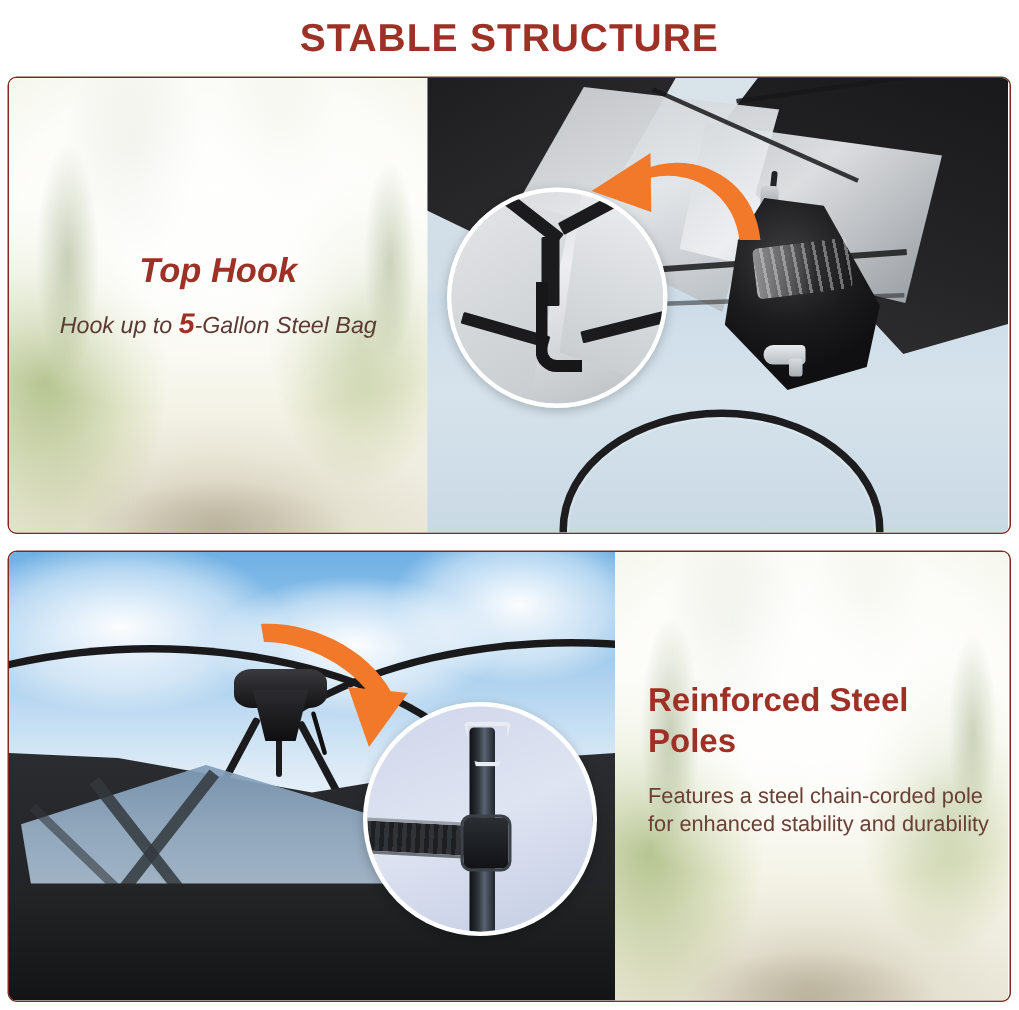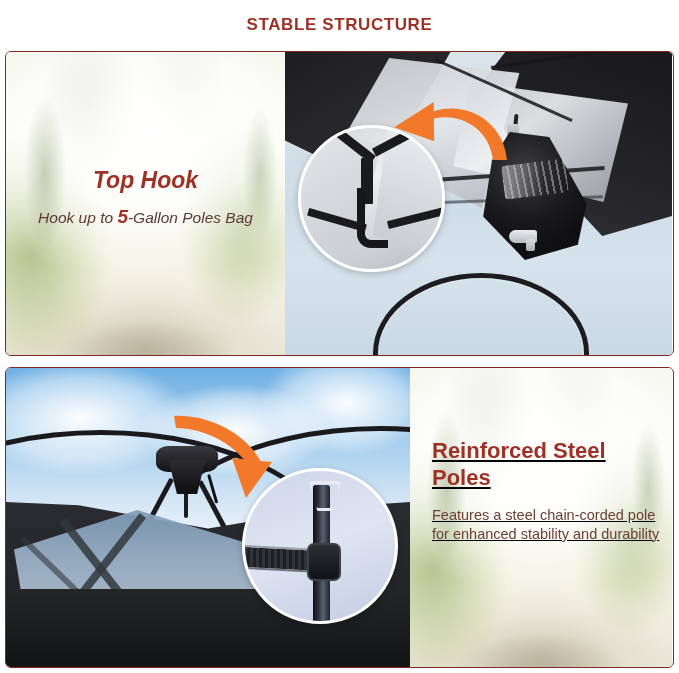--- a/index.html
+++ b/index.html
@@ -26,21 +26,21 @@
     position: absolute;
     top: 0;
     left: 0;
     width: 679px;
     height: 50px;
     display: flex;
     align-items: center;
     justify-content: center;
   }
   .title-text {
-    font-size: 17px;
+    font-size: 26px;
     font-weight: bold;
     letter-spacing: 0.6px;
     color: #9E3125;
     font-family: "Liberation Sans", sans-serif;
     white-space: nowrap;
   }
 
   
   .row-panel {
     position: absolute;
@@ -371,23 +371,22 @@
     border-radius: 7px;
     border: 2px solid #3d4248;
   }
 
   
   .br-pane { width: 262px; height: 100%; }
   .br-text-wrap {
     position: absolute;
     left: 22px;
     right: 8px;
-    top: 70px;
+    top: 86px;
     z-index: 3;
-    text-decoration: underline;
   }
   .br-heading {
     font-size: 22px;
     font-weight: bold;
     color: #9E3125;
     line-height: 1.22;
     margin-bottom: 14px;
   }
   .br-body {
     font-size: 14.5px;
@@ -411,21 +410,21 @@
 
   <div class="title-bar">
     <div class="title-text">STABLE STRUCTURE</div>
   </div>
 
   <div class="row-panel row-top">
 
     <div class="forest-pane tl-pane">
       <div class="tl-text-wrap">
         <div class="tl-heading">Top Hook</div>
-        <div class="tl-sub"><span>Hook up to </span><span class="big5">5</span><span>-Gallon Poles Bag</span></div>
+        <div class="tl-sub"><span>Hook up to </span><span class="big5">5</span><span>-Gallon Steel Bag</span></div>
       </div>
     </div>
 
     <div class="tr-photo">
       <div class="tent-sky-floor"></div>
       <div class="tent-dark-left"></div>
       <div class="tent-dark-right"></div>
       <div class="tent-silver-mid"></div>
       <div class="tent-silver-2"></div>
 

